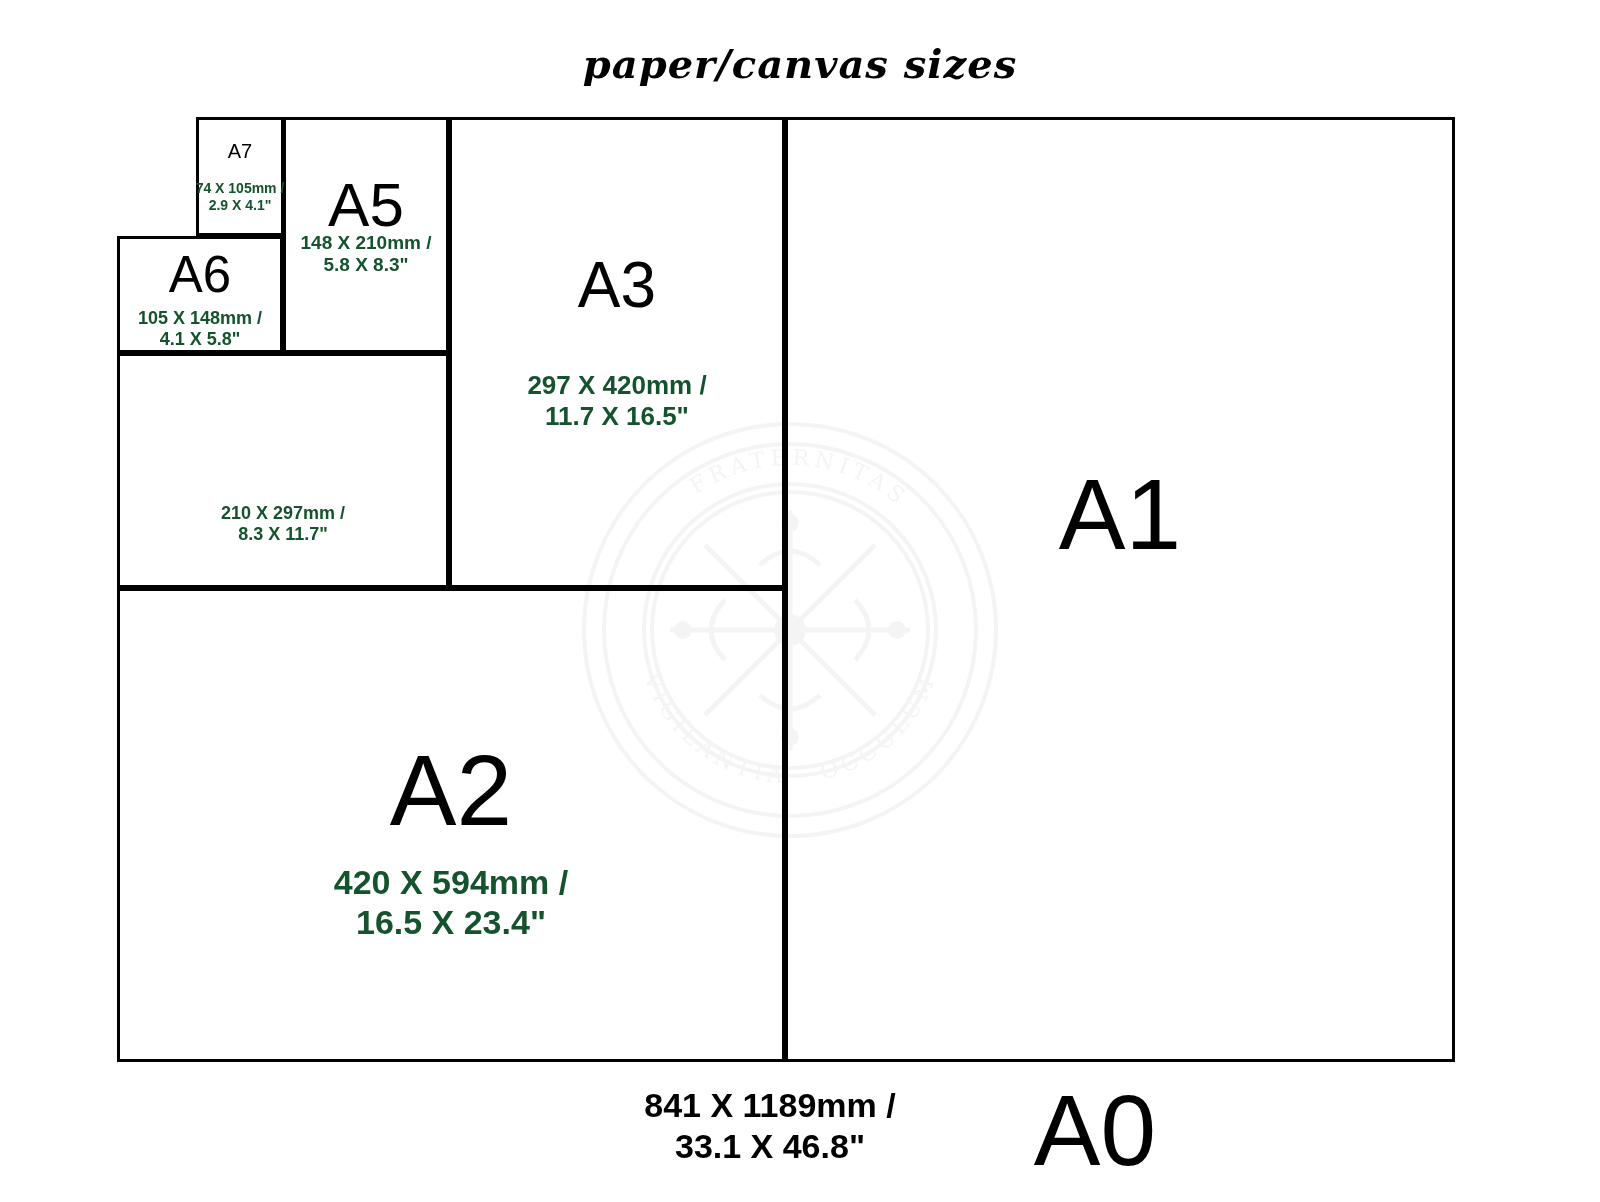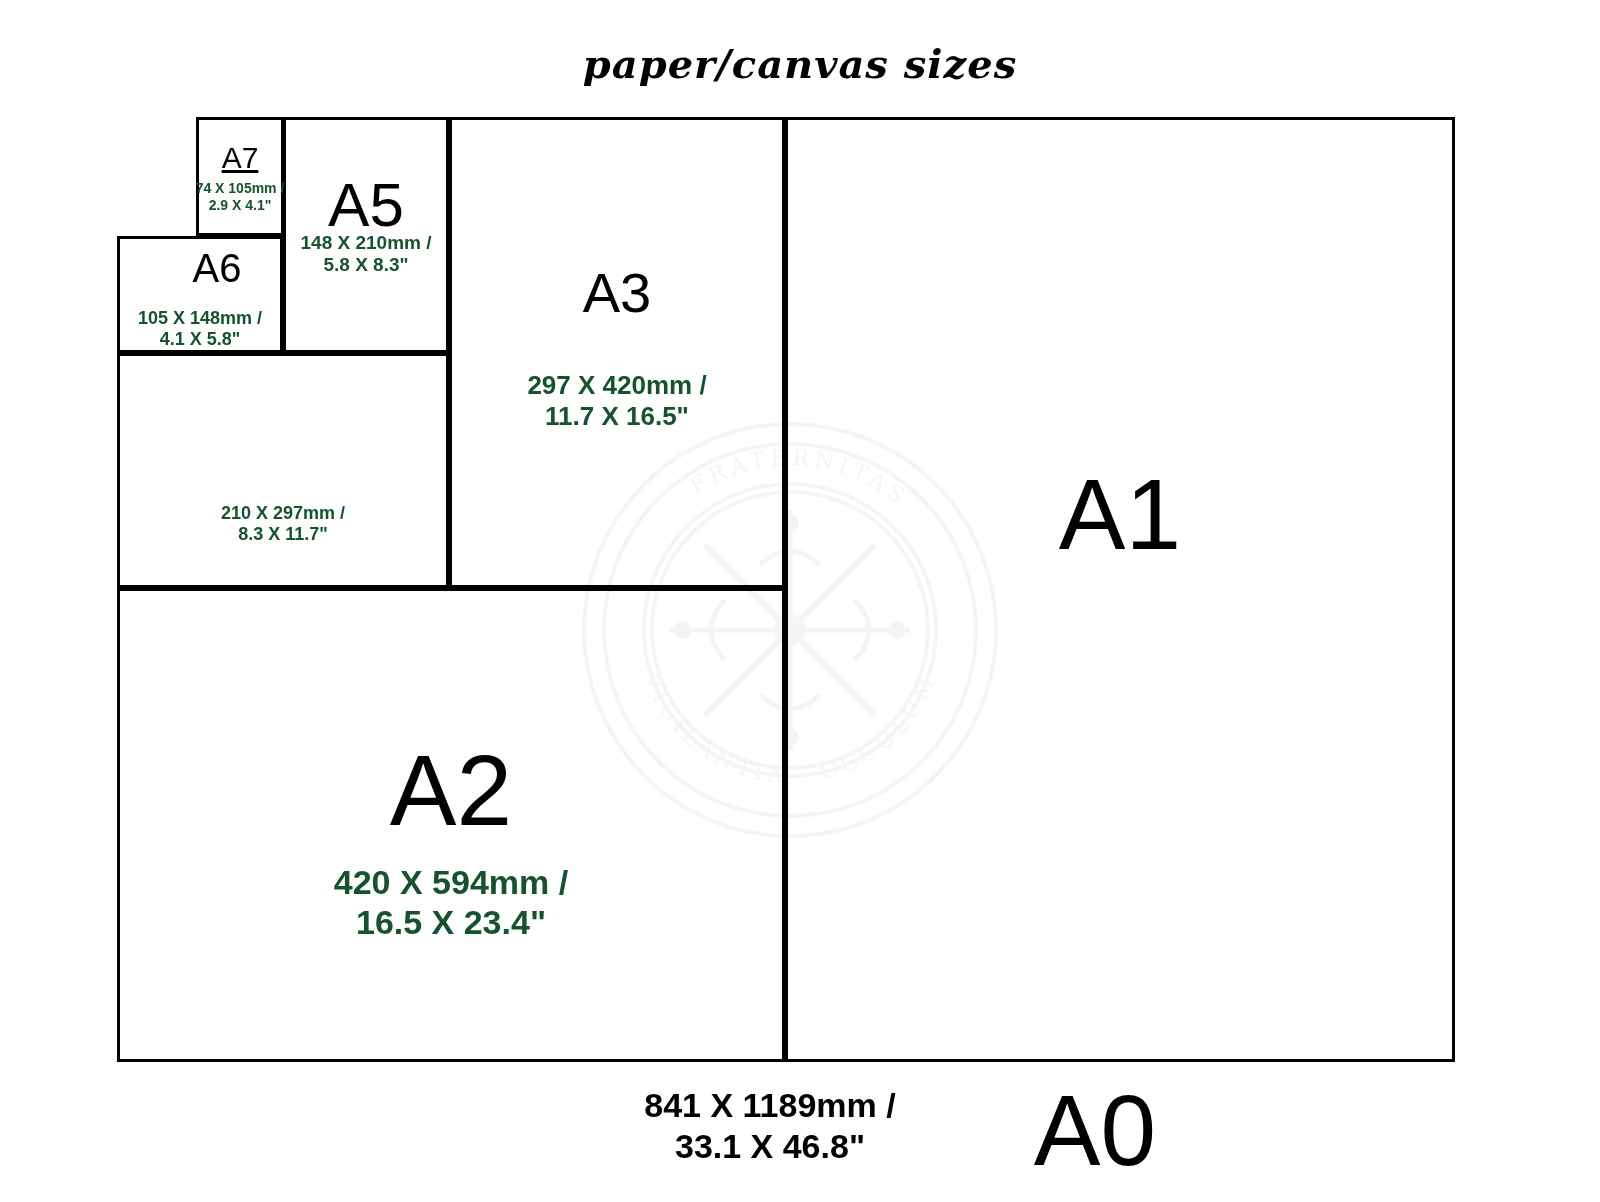--- a/index.html
+++ b/index.html
@@ -67,41 +67,41 @@
     font-weight: 400;
     color: #000;
   }
   .dims {
     font-weight: bold;
     color: #14532d;
   }
 
   
   #box-a7 { left: 196px; top: 117px; width: 88px; height: 119px; }
-  #a7-name { left: 196px; top: 140px; width: 88px; font-size: 30px; text-decoration: underline; }
+  #a7-name { left: 196px; top: 140px; width: 88px; font-size: 20px; }
   #a7-dims { left: 192px; top: 180px; width: 96px; font-size: 14px; }
 
   
   #box-a6 { left: 117px; top: 236px; width: 166px; height: 117px; }
-  #a6-name { left: 134px; top: 245px; width: 166px; font-size: 40px; }
+  #a6-name { left: 117px; top: 245px; width: 166px; font-size: 51px; }
   #a6-dims { left: 117px; top: 308px; width: 166px; font-size: 18px; }
 
   
   #box-a5 { left: 283px; top: 117px; width: 166px; height: 236px; }
   #a5-name { left: 283px; top: 168px; width: 166px; font-size: 62px; }
   #a5-dims { left: 283px; top: 232px; width: 166px; font-size: 19px; }
 
   
   #box-a4 { left: 117px; top: 353px; width: 332px; height: 235px; }
   #a4-name { left: 117px; top: 406px; width: 332px; font-size: 76px; }
   #a4-dims { left: 117px; top: 503px; width: 332px; font-size: 18px; }
 
   
   #box-a3 { left: 449px; top: 117px; width: 336px; height: 471px; }
-  #a3-name { left: 449px; top: 260px; width: 336px; font-size: 56px; }
+  #a3-name { left: 449px; top: 248px; width: 336px; font-size: 64px; }
   #a3-dims { left: 449px; top: 370px; width: 336px; font-size: 26px; }
 
   
   #box-a2 { left: 117px; top: 588px; width: 668px; height: 474px; }
   #a2-name { left: 117px; top: 725px; width: 668px; font-size: 100px; margin-top: 6px; }
   #a2-dims { left: 117px; top: 862px; width: 668px; font-size: 34px; }
 
   
   #box-a1 { left: 785px; top: 117px; width: 670px; height: 945px; }
   #a1-name { left: 785px; top: 455px; width: 670px; font-size: 100px; }

